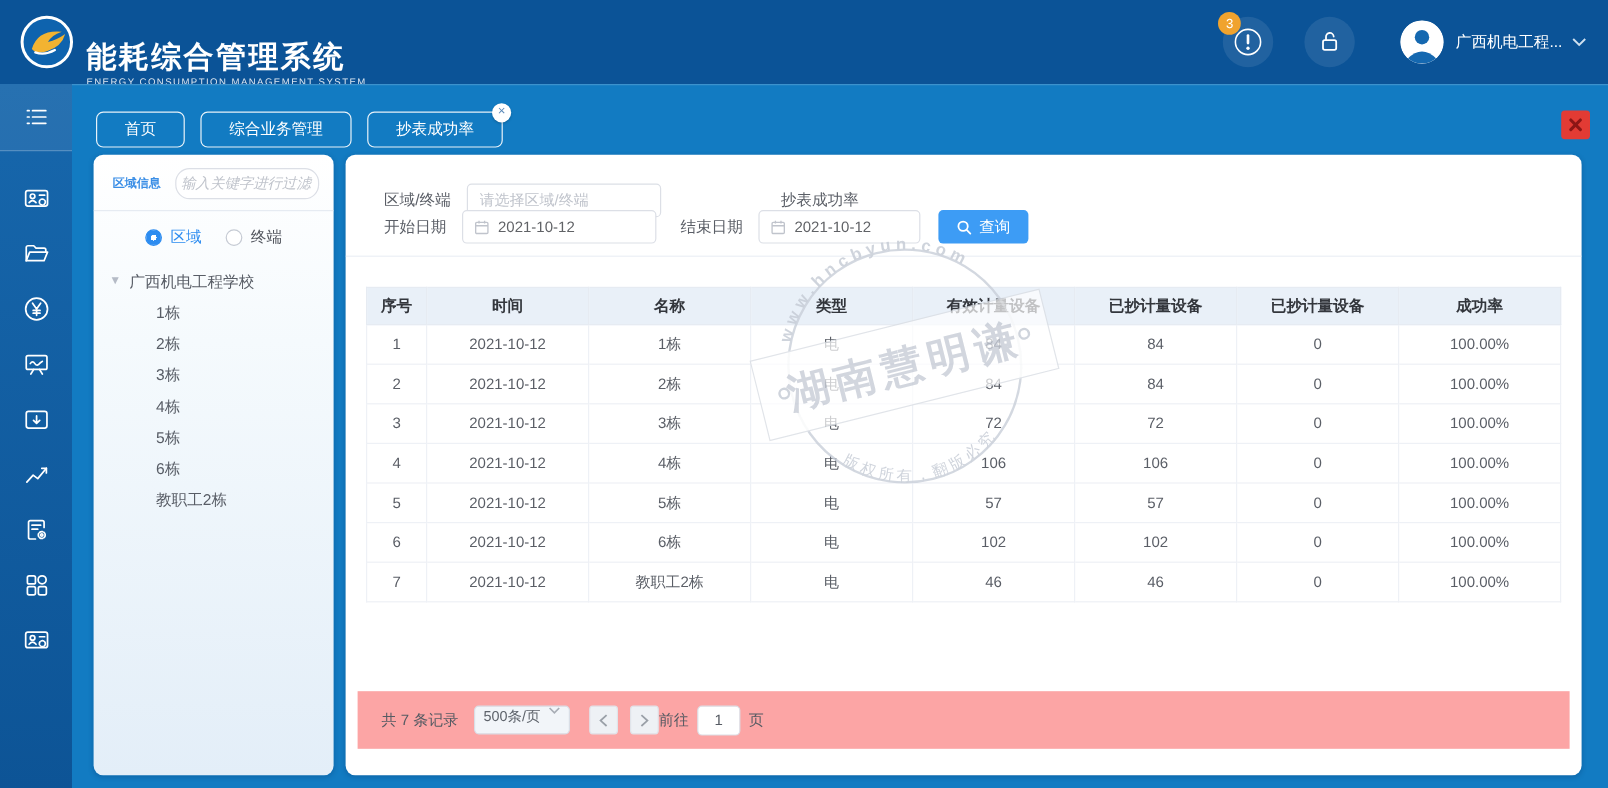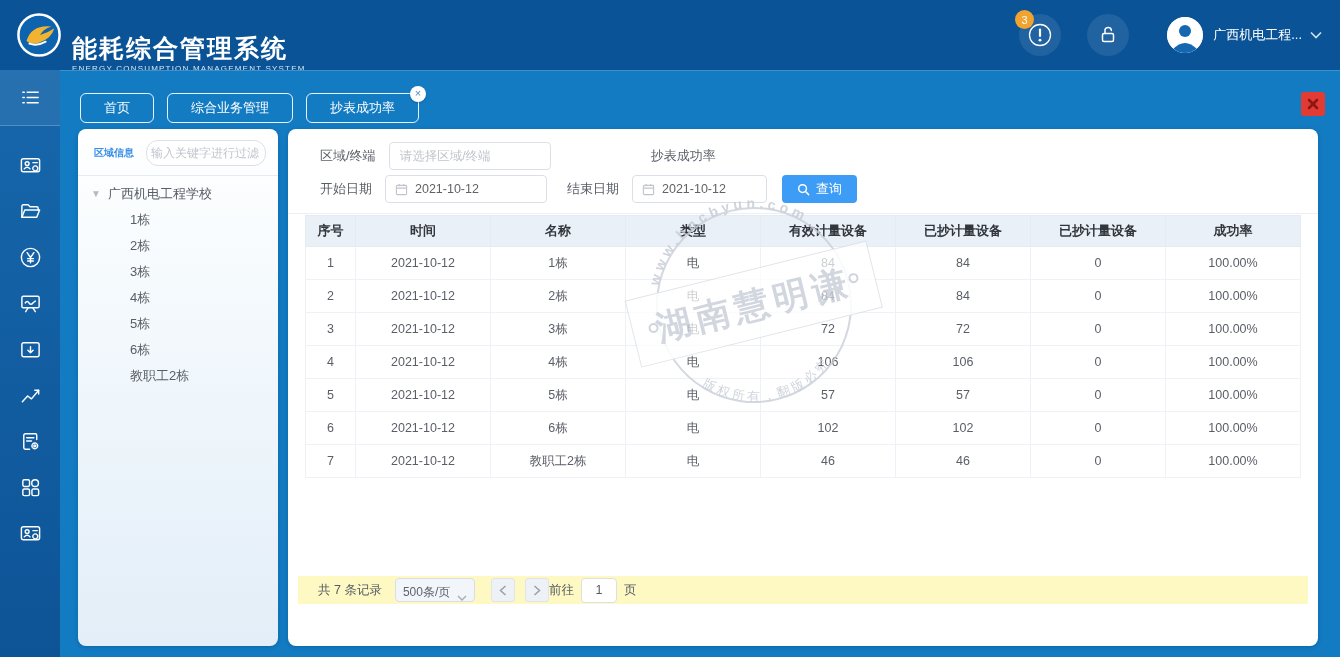--- a/index.html
+++ b/index.html
@@ -36,60 +36,60 @@
   .tabbar { position:absolute; top:0; left:0; right:0; height:52px; }
   .tab-list { position:absolute; left:20px; top:22px; display:flex; gap:13px; }
   .tab { position:relative; height:30px; padding:0 23px; border:1px solid rgba(255,255,255,.9); border-radius:6px; color:#fff; font-size:13px; display:flex; align-items:center; cursor:pointer; white-space:nowrap; }
   .tab-close { position:absolute; top:-8px; right:-8px; width:16px; height:16px; border-radius:50%; background:#fff; color:#5a89b8; font-size:11px; line-height:15px; text-align:center; cursor:pointer; box-shadow:0 1px 2px rgba(0,0,0,.2); }
   .close-all { position:absolute; right:15px; top:21px; width:24px; height:24px; background:#e23b34; border-radius:3px; display:flex; align-items:center; justify-content:center; cursor:pointer; }
 
   
   .left-card { position:absolute; left:18px; top:58px; width:200px; height:517px; border-radius:8px; background:linear-gradient(180deg,#ffffff 0%,#f5fafd 30%,#e3eef8 100%); box-shadow:0 1px 4px rgba(0,40,90,.25); overflow:hidden; }
   .lp-head { display:flex; align-items:center; justify-content:space-between; padding:11px 12px 9px 16px; }
   .lp-title { color:#3a8ee6; font-size:10px; font-weight:bold; white-space:nowrap; }
-  .lp-search { width:120px; height:26px; border:1px solid #dcdfe6; border-radius:12px; background:#fff; font-size:12px; padding:0 4px; color:#606266; outline:none; }
+  .lp-search { width:120px; height:26px; border:1px solid #dcdfe6; border-radius:12px; background:#fff; font-size:12px; padding:0 4px; color:#606266; outline:none;font-style:italic; }
   .lp-search::placeholder { color:#c0c4cc; }
   .lp-divider { border-bottom:1px solid #e6ebf2; }
   .lp-radios { display:flex; justify-content:center; gap:20px; padding:13px 0 10px; }
   .tree { padding-top:4px; }
   .tree-root { display:flex; align-items:center; height:27px; padding-left:13px; font-size:13px; color:#585d66; cursor:pointer; }
   .tree-caret { color:#b5bbc6; font-size:10px; margin-right:7px; }
   .tree-children { list-style:none; }
   .tree-children li { height:26px; line-height:26px; padding-left:52px; font-size:13px; color:#585d66; cursor:pointer; }
 
   
   .main-card { position:absolute; left:228px; top:58px; width:1030px; height:517px; background:#fff; border-radius:8px; box-shadow:0 1px 4px rgba(0,40,90,.25); overflow:hidden; }
   .filter-row { position:absolute; left:0; right:0; display:flex; align-items:center; }
-  .fr1 { top:13px; height:28px; }
+  .fr1 { top:24px; height:28px; }
   .fr2 { top:46px; height:28px; }
   .f-label { font-size:13px; color:#5a5e66; white-space:nowrap; }
   .f-input { height:28px; border:1px solid #dcdfe6; border-radius:4px; background:#fff; font-size:12.5px; color:#606266; padding:0 10px; outline:none; }
   .f-input::placeholder { color:#c0c4cc; }
   .date-box { height:28px; border:1px solid #dcdfe6; border-radius:4px; background:#fff; display:flex; align-items:center; padding:0 9px; gap:7px; color:#606266; font-size:12.5px; cursor:pointer; }
   .radio-group { display:flex; align-items:center; gap:20px; }
   .radio-item { display:flex; align-items:center; cursor:pointer; }
   .radio-dot { width:14px; height:14px; border-radius:50%; border:1px solid #c6cbd4; background:#fff; }
   .radio-item.on .radio-dot { border-color:#2d8cf0; background:radial-gradient(circle,#ffffff 0 2.4px,#2d8cf0 2.5px); }
   .radio-label { font-size:13px; color:#53575f; margin-left:7px; }
   .radio-item.on .radio-label { color:#2d8cf0; }
   .query-btn { position:absolute; left:494px; width:75px; height:28px; background:#3d9cf5; border:none; border-radius:4px; color:#fff; font-size:13px; display:flex; align-items:center; justify-content:center; gap:6px; cursor:pointer; }
   .filter-divider { position:absolute; top:84px; left:0; right:0; border-bottom:1px solid #eceff5; }
 
   
-  .grid { position:absolute; left:17px; top:86px; width:995px; border-collapse:collapse; table-layout:fixed;border-radius:32px; }
+  .grid { position:absolute; left:17px; top:110px; width:995px; border-collapse:collapse; table-layout:fixed;border-radius:32px; }
   .grid th { height:31px; background:#e9f0f8; border:1px solid #e6ebf2; font-size:13px; color:#33363c; font-weight:bold; text-align:center; }
   .grid td { height:33px; border:1px solid #eef1f6; font-size:12.5px; color:#5a5e66; text-align:center; background:transparent; }
 
   
   .watermark { position:absolute; left:336px; top:46px; width:260px; height:260px; opacity:.8; pointer-events:none; }
 
   
-  .pager { position:absolute; left:10px; right:10px; top:447px; height:28px; background:#fef9c3; display:flex; align-items:center; font-size:12.5px; color:#565b63; }
+  .pager { position:absolute; left:10px; right:10px; top:447px; height:48px; background:#fca5a5; display:flex; align-items:center; font-size:12.5px; color:#565b63; }
   .pager-total { margin-left:20px; white-space:nowrap; }
-  .page-size { margin-left:13px; width:80px; height:24px; background:#f2f5f9; border:1px solid #d9dee6; border-radius:4px; display:flex; align-items:flex-end; justify-content:space-between; padding:0 7px; cursor:pointer; color:#5f646c; font-size:12px; white-space:nowrap; }
+  .page-size { margin-left:13px; width:80px; height:24px; background:#f2f5f9; border:1px solid #d9dee6; border-radius:4px; display:flex; align-items:flex-start; justify-content:space-between; padding:0 7px; cursor:pointer; color:#5f646c; font-size:12px; white-space:nowrap; }
   .pg-btn { width:24px; height:24px; background:#eef1f5; border:1px solid #e0e4ea; border-radius:3px; color:#8a9099; font-size:13px; display:flex; align-items:center; justify-content:center; cursor:pointer; }
   .pg-prev { margin-left:16px; } .pg-next { margin-left:10px; }
   .goto-label { } .page-word { margin-left:7px; }
   .goto-input { margin-left:7px; width:36px; height:25px; border:1px solid #dcdfe6; border-radius:4px; background:#fff; text-align:center; font-size:12.5px; color:#565b63; outline:none; }
 </style>
 </head>
 <body>
 
 <div class="page">
 
@@ -241,20 +241,30 @@
         </svg>
       </div>
     </div>
 
     <div class="left-card">
       <div class="lp-head">
         <span class="lp-title">区域信息</span>
         <input class="lp-search" placeholder="输入关键字进行过滤" style="">
       </div>
       <div class="lp-divider"></div>
+      <div class="lp-radios radio-group">
+          <span class="radio-item on">
+            <span class="radio-dot"></span>
+            <span class="radio-label">区域</span>
+          </span>
+          <span class="radio-item">
+            <span class="radio-dot"></span>
+            <span class="radio-label">终端</span>
+          </span>
+        </div>
       <div class="tree">
         <div class="tree-root">
           <span class="tree-caret">▼</span>
           <span>广西机电工程学校</span>
         </div>
         <ul class="tree-children">
             <li>1栋</li>
             <li>2栋</li>
             <li>3栋</li>
             <li>4栋</li>

